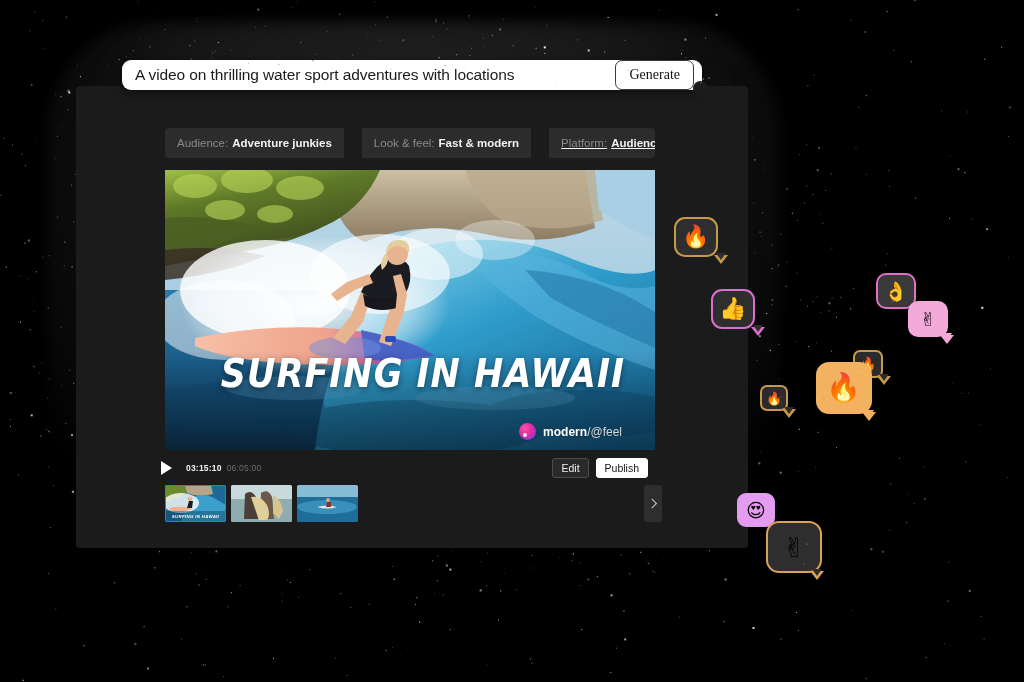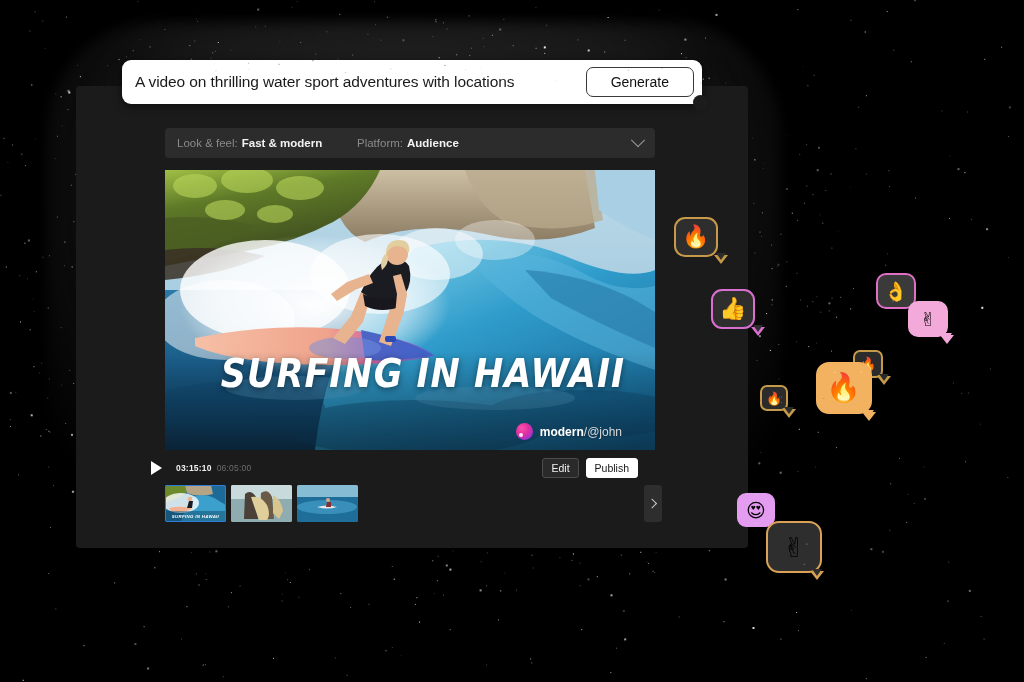--- a/index.html
+++ b/index.html
@@ -67,21 +67,21 @@
     border-radius: 4px;
     z-index: 10;
   }
 
   
   .prompt-bar {
     position: absolute;
     left: 122px;
     top: 60px;
     width: 580px;
-    height: 44px;
+    height: 30px;
     background: #ffffff;
     border-radius: 9px;
     display: flex;
     align-items: center;
     z-index: 30;
     box-shadow: 0 2px 10px rgba(0,0,0,.55);
   }
   .prompt-input {
     flex: 1;
     border: none;
@@ -89,26 +89,26 @@
     background: transparent;
     font-family: "Liberation Sans", sans-serif;
     font-size: 15.5px;
     color: #1a1a1a;
     padding: 0 10px 0 13px;
     letter-spacing: -0.1px;
   }
   .generate-btn {
     margin-right: 8px;
     height: 30px;
-    padding: 0 24px;
+    padding: 0 13px;
     background: #ffffff;
     color: #111111;
     border: 1px solid #3a3a3a;
     border-radius: 7px;
-    font-family: Liberation Sans, sans-serif;
+    font-family: Liberation Serif, serif;
     font-size: 14px;
     cursor: pointer;
     white-space: nowrap;
   }
   .cursor-dot {
     position: absolute;
     right: -6px;
     bottom: -6px;
     width: 15px;
     height: 15px;
@@ -132,30 +132,30 @@
   .chip {
     background: #2c2c2c;
     display: flex;
     align-items: center;
     padding: 0 12px;
     font-size: 11.5px;
     color: #ffffff;
     position: relative;
     white-space: nowrap;
   }
-  .chip + .chip { margin-left: 0; }
+  .chip + .chip { margin-left: 18px; }
   .chip-label {
     color: #8a8a8a;
     margin-right: 4px;
     font-size: 11.5px;
   }
   .chip-value { color: #f2f2f2; font-weight: bold; font-size: 11.5px; }
   .chip.audience { width: 156px; }
   .chip.look     { width: 156px; }
-  .chip.platform { flex: 1; }
+  .chip.platform { flex: 1; text-decoration: underline; }
   .chev {
     margin-left: auto;
     width: 9px; height: 9px;
     border-right: 1.4px solid #9a9a9a;
     border-bottom: 1.4px solid #9a9a9a;
     transform: rotate(45deg) translate(-2px,-2px);
   }
 
   
   .video-frame {
@@ -205,21 +205,21 @@
     width: 4px; height: 4px;
     border-radius: 50%;
     background: #ffe9f6;
   }
   .vf-credit-text { font-size: 12px; color: #ffffff; font-weight: bold; }
   .vf-credit-text .handle { color: #d8d8d8; font-weight: normal; }
 
   
   .controls {
     position: absolute;
-    left: 148px;
+    left: 158px;
     top: 456px;
     width: 490px;
     height: 24px;
     display: flex;
     align-items: center;
     z-index: 20;
   }
   .play-btn {
     width: 0; height: 0;
     border-left: 11px solid #ffffff;
@@ -348,20 +348,24 @@
 
   <div class="app-window"></div>
 
   <div class="prompt-bar">
     <input class="prompt-input" type="text" placeholder="Describe your video" value="A video on thrilling water sport adventures with locations" style="">
     <button class="generate-btn">Generate</button>
     <div class="cursor-dot"></div>
   </div>
 
   <div class="filters">
+    <div class="chip audience">
+      <span class="chip-label">Audience:</span>
+      <span class="chip-value">Adventure junkies</span>
+    </div>
     <div class="chip look">
       <span class="chip-label">Look &amp; feel:</span>
       <span class="chip-value">Fast &amp; modern</span>
     </div>
     <div class="chip platform">
       <span class="chip-label">Platform:</span>
       <span class="chip-value">Audience</span>
       <span class="chev"></span>
     </div>
   </div>
@@ -476,21 +480,21 @@
         <ellipse cx="130" cy="218" rx="70" ry="12"></ellipse>
         <ellipse cx="330" cy="228" rx="80" ry="12"></ellipse>
       </g>
       <rect x="0" y="180" width="490" height="100" fill="url(#shade)"></rect>
     </svg>
 
     <div class="vf-title">SURFING IN HAWAII</div>
     <div class="vf-credit">
       <span class="vf-logo"></span>
       <span class="vf-credit-text">
-        <span>modern</span><span class="handle">/@john</span>
+        <span>modern</span><span class="handle">/@feel</span>
       </span>
     </div>
   </div>
 
   <div class="controls">
     <div class="play-btn"></div>
     <span class="time-cur">03:15:10</span>
     <span class="time-tot">06:05:00</span>
     <div class="ctrl-right">
       <button class="btn-edit">Edit</button>

